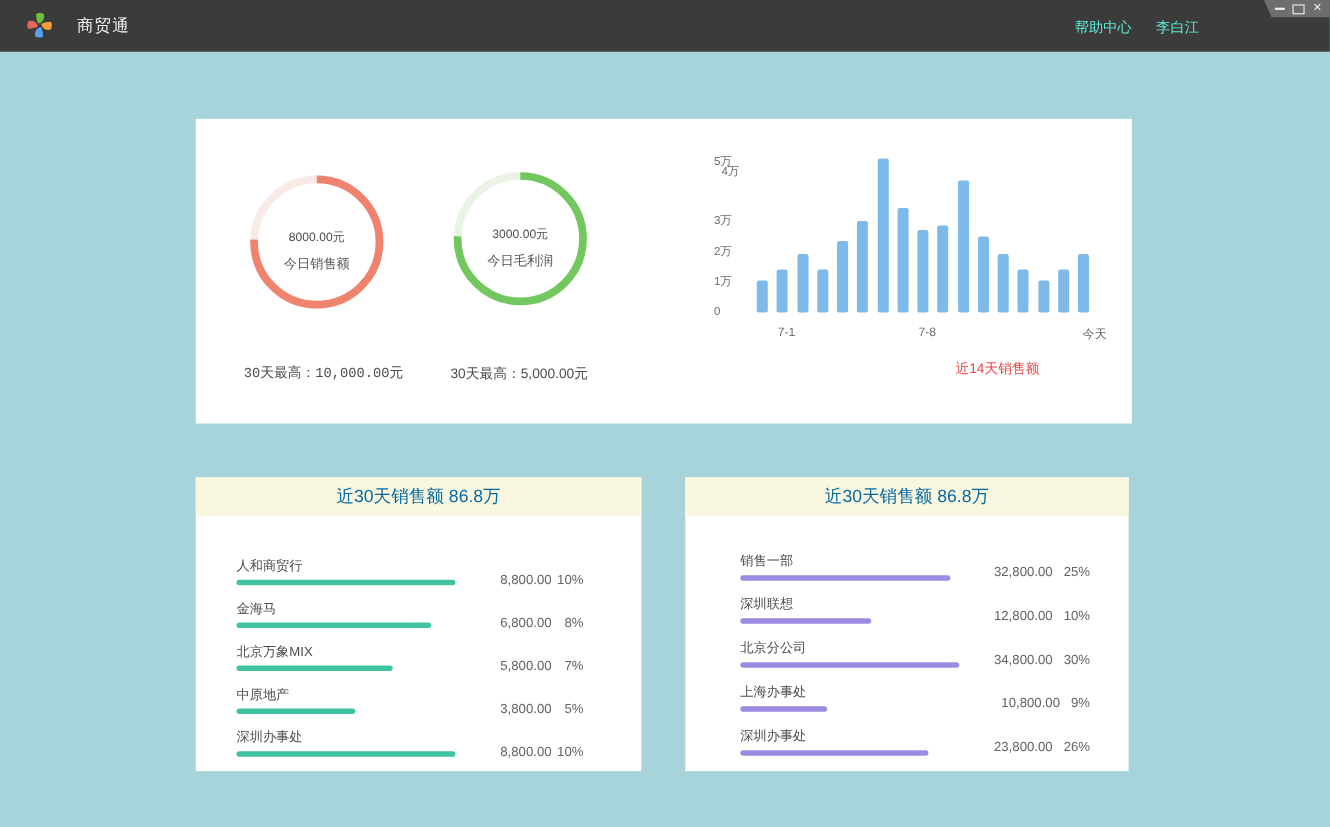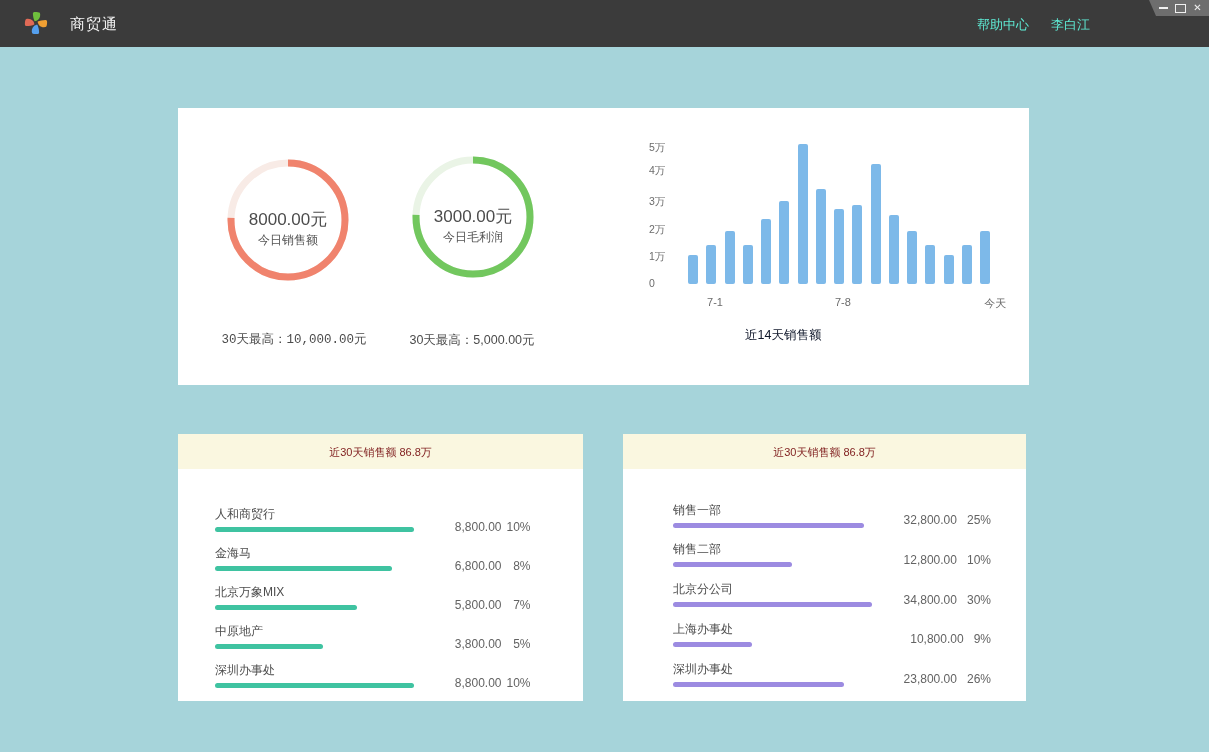--- a/index.html
+++ b/index.html
@@ -47,21 +47,21 @@
   .card-overview { left:178px; top:108px; width:851px; height:277px; }
   .card-rank-left  { left:178px; top:434px; width:405px; height:267px; }
   .card-rank-right { left:623px; top:434px; width:403px; height:267px; }
 
   
   .gauge { position:absolute; width:128px; height:128px; }
   .gauge svg { position:absolute; left:0; top:0; }
   .gauge-1 { left:46px; top:48px; }
   .gauge-2 { left:231px; top:45px; }
   .gauge-text { position:absolute; left:0; width:128px; text-align:center; }
-  .gauge-value { top:52px; font-size:17px; color:#4c4c4c;text-align:center; }
+  .gauge-value { top:52px; font-size:11px; color:#4c4c4c;text-align:center; }
   .gauge-metric { top:76px; font-size:12px; color:#545454; }
   .gauge-footnote {
     position:absolute; width:260px; text-align:center;
     font-size:12.5px; color:#4c4c4c;
   }
   .footnote-1 { left:-14px; top:223px;font-family:Liberation Mono, monospace; }
   .footnote-2 { left:164px; top:224px; }
 
   
   .barchart { position:absolute; left:0; top:0; width:851px; height:277px; }
@@ -70,29 +70,29 @@
     font-size:10.5px; color:#6b6b6b; text-align:left;
   }
   .bar {
     position:absolute; width:10px; border-radius:2px;
   }
   .axis-x-label {
     position:absolute; top:188px; width:60px; text-align:right;
     font-size:11px; color:#6b6b6b;
   }
   .chart-title {
-    position:absolute; left:567px; top:219px; width:200px; text-align:left;
-    font-size:12.5px; color:#0f172a;
+    position:absolute; left:567px; top:219px; width:200px; text-align:right;
+    font-size:12.5px; color:#ef4444;
   }
 
   
   .rank-header {
     position:absolute; left:0; top:0; right:0; height:35px;
     background:#faf7e0; text-align:center; line-height:36px;
-    font-size:11px; color:#7f1d1d;
+    font-size:16px; color:#0369a1;
   }
   .rank-rows { position:absolute; left:0; top:35px; right:0; bottom:0;margin-top:14px; }
   .rank-row { position:absolute; left:0; right:0; height:40px; }
   .rank-label {
     position:absolute; font-size:12px; color:#4c4c4c; line-height:14px;
   }
   .rank-bar {
     position:absolute; height:5px; border-radius:2.5px;
   }
   .rank-nums {
@@ -151,21 +151,21 @@
     <div class="gauge-text gauge-metric">今日毛利润</div>
   </div>
   <div class="gauge-footnote footnote-2">30天最高：5,000.00元</div>
 
   <div class="barchart">
     <div id="y-axis">
         <div class="axis-y-label" style="top: 169px;">0</div>
         <div class="axis-y-label" style="top: 141.8px;">1万</div>
         <div class="axis-y-label" style="top: 114.6px;">2万</div>
         <div class="axis-y-label" style="top: 87.4px;">3万</div>
-        <div class="axis-y-label" style="top: 56px;">4万</div>
+        <div class="axis-y-label" style="top: 42px; text-align: center;">4万</div>
         <div class="axis-y-label" style="top: 33px;">5万</div>
       </div>
     <div id="bars">
         <div class="bar" style="left: 510px; top: 146.624px; height: 29.376px; background: rgb(125, 185, 233);"></div>
         <div class="bar" style="left: 528.26px; top: 137.104px; height: 38.896px; background: rgb(125, 185, 233);"></div>
         <div class="bar" style="left: 546.52px; top: 123.232px; height: 52.768px; background: rgb(125, 185, 233);"></div>
         <div class="bar" style="left: 564.78px; top: 137.104px; height: 38.896px; background: rgb(125, 185, 233);"></div>
         <div class="bar" style="left: 583.04px; top: 111.264px; height: 64.736px; background: rgb(125, 185, 233);"></div>
         <div class="bar" style="left: 601.3px; top: 93.312px; height: 82.688px; background: rgb(125, 185, 233);"></div>
         <div class="bar" style="left: 619.56px; top: 35.648px; height: 140.352px; background: rgb(125, 185, 233);"></div>
@@ -230,21 +230,21 @@
   <div class="rank-rows">
       <div class="rank-row">
         <div class="rank-label" style="left: 50px; top: 19.5px;">销售一部</div>
         <div class="rank-bar" style="left: 50px; top: 39.5px; width: 191px; background: rgb(156, 139, 225);"></div>
         <div class="rank-nums rank-group" style="position: absolute; right: 35px; top: 30px; width: 200px;">
           <span>32,800.00</span>
           <span>25%</span>
         </div>
       </div>
       <div class="rank-row">
-        <div class="rank-label" style="left: 50px; top: 59.25px;">销售二部</div>
+        <div class="rank-label" style="left: 50px; top: 59.25px;">深圳联想</div>
         <div class="rank-bar" style="left: 50px; top: 79.25px; width: 119px; background: rgb(156, 139, 225);"></div>
         <div class="rank-nums rank-group" style="position: absolute; right: 35px; top: 69.75px; width: 200px;">
           <span>12,800.00</span>
           <span>10%</span>
         </div>
       </div>
       <div class="rank-row">
         <div class="rank-label" style="left: 50px; top: 99px;">北京分公司</div>
         <div class="rank-bar" style="left: 50px; top: 119px; width: 199px; background: rgb(156, 139, 225);"></div>
         <div class="rank-nums rank-group" style="position: absolute; right: 35px; top: 109.5px; width: 200px;">

